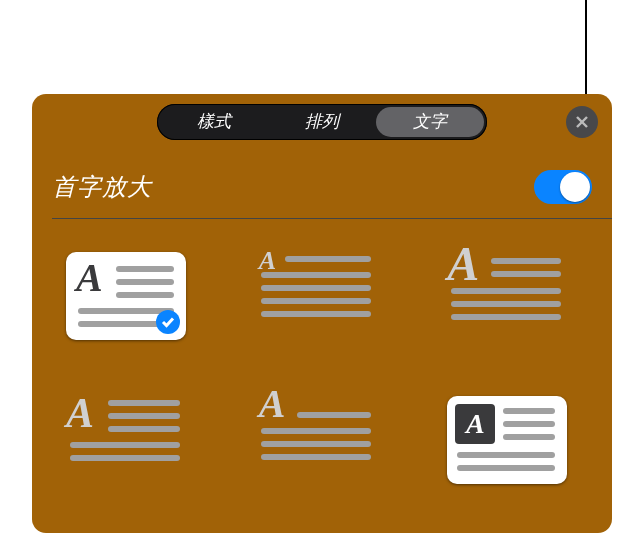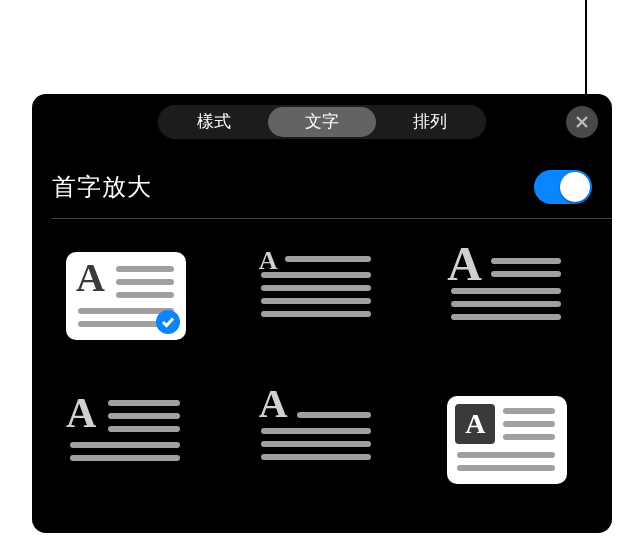--- a/index.html
+++ b/index.html
@@ -21,23 +21,24 @@
     height: 198px;
     background: #000;
   }
 
   .panel {
     position: absolute;
     left: 32px;
     top: 94px;
     right: 10px;
     bottom: 10px;
-    background: #000000;
+    background: #a16207;
     border-radius: 14px;
     overflow: hidden;
+    font-style: italic;
   }
 
   
   .tabbar {
     position: absolute;
     top: 10px;
     left: 50%;
     transform: translateX(-50%);
     display: flex;
     background: #1c1c1e;
@@ -179,22 +180,22 @@
 </style>
 </head>
 <body>
 
 <div class="callout-line"></div>
 
 <div class="panel">
 
   <div class="tabbar">
     <div class="tab">樣式</div>
+    <div class="tab">排列</div>
     <div class="tab active">文字</div>
-    <div class="tab">排列</div>
   </div>
 
   <div class="close-btn">
     <svg width="14" height="14" viewBox="0 0 14 14">
       <line x1="2" y1="2" x2="12" y2="12"></line>
       <line x1="12" y1="2" x2="2" y2="12"></line>
     </svg>
   </div>
 
   <div class="section-row">

